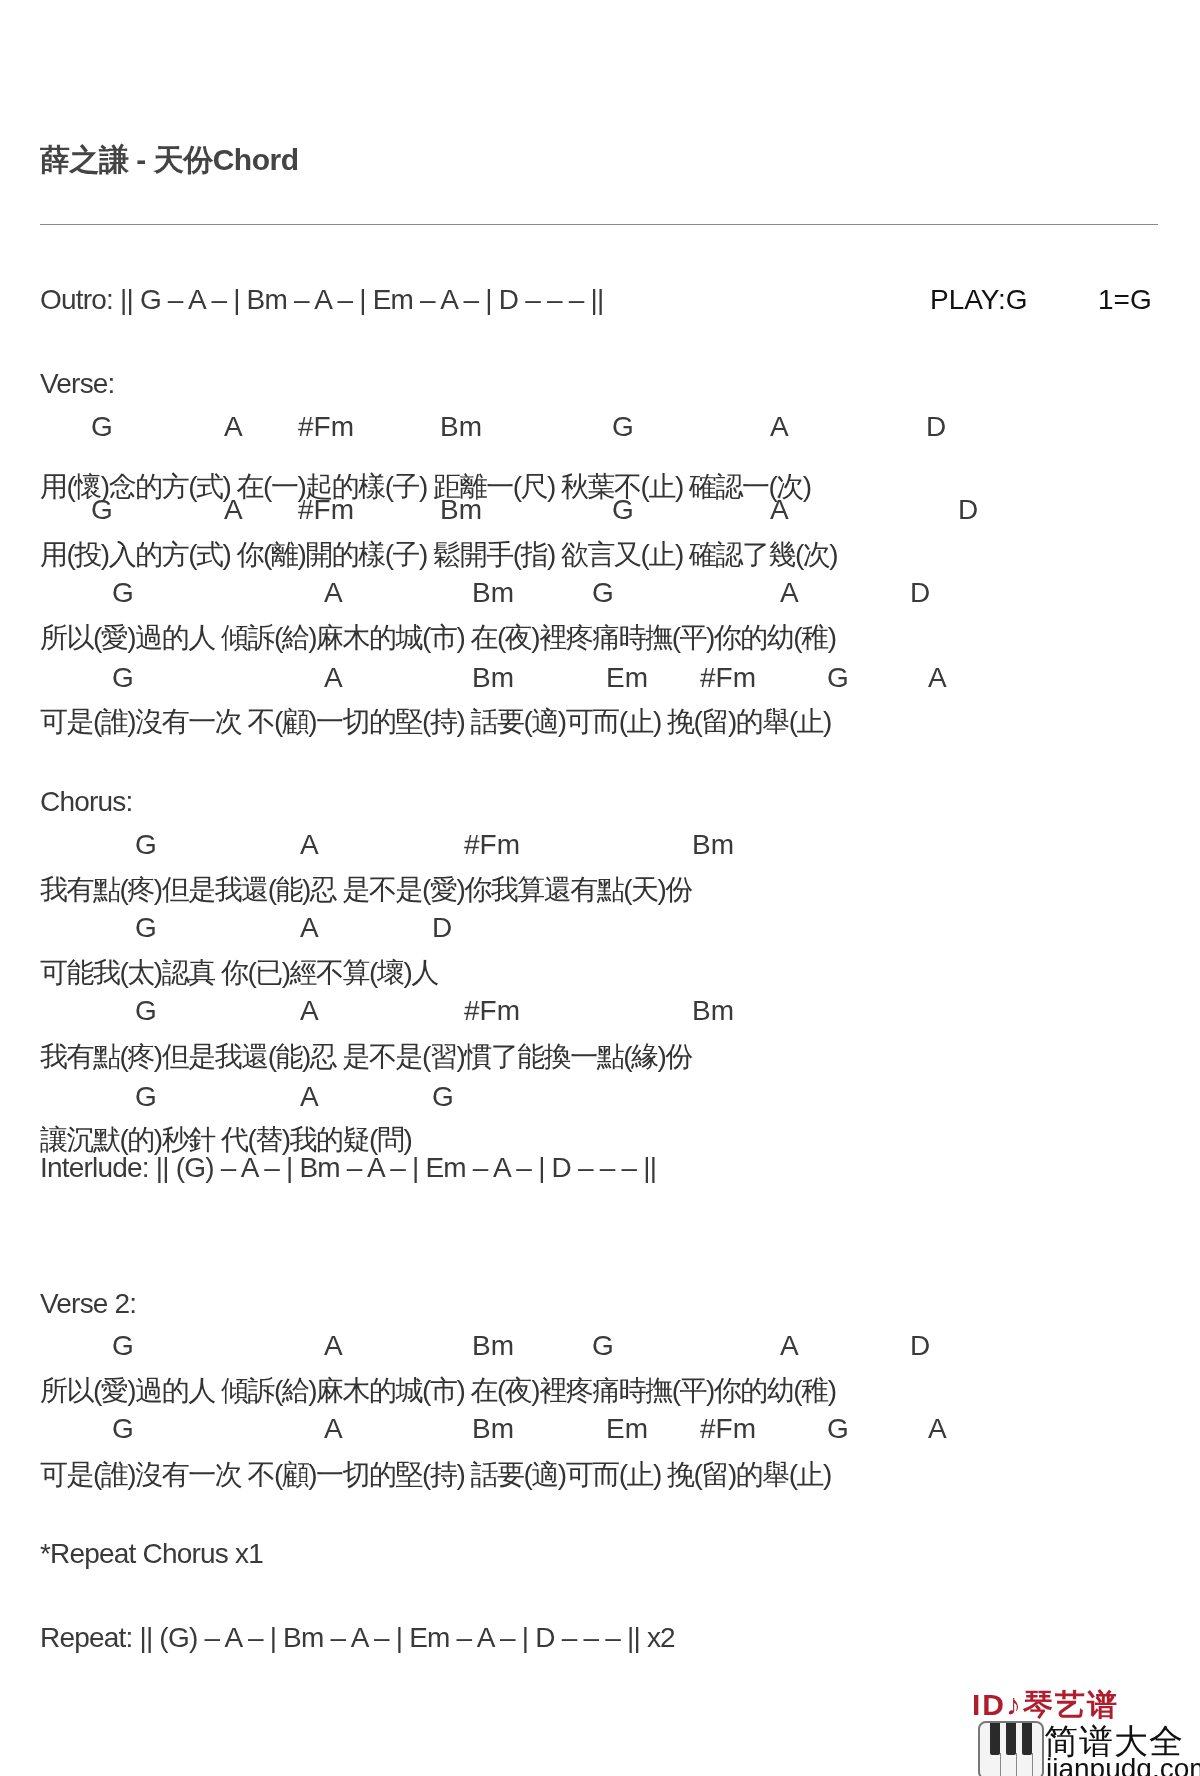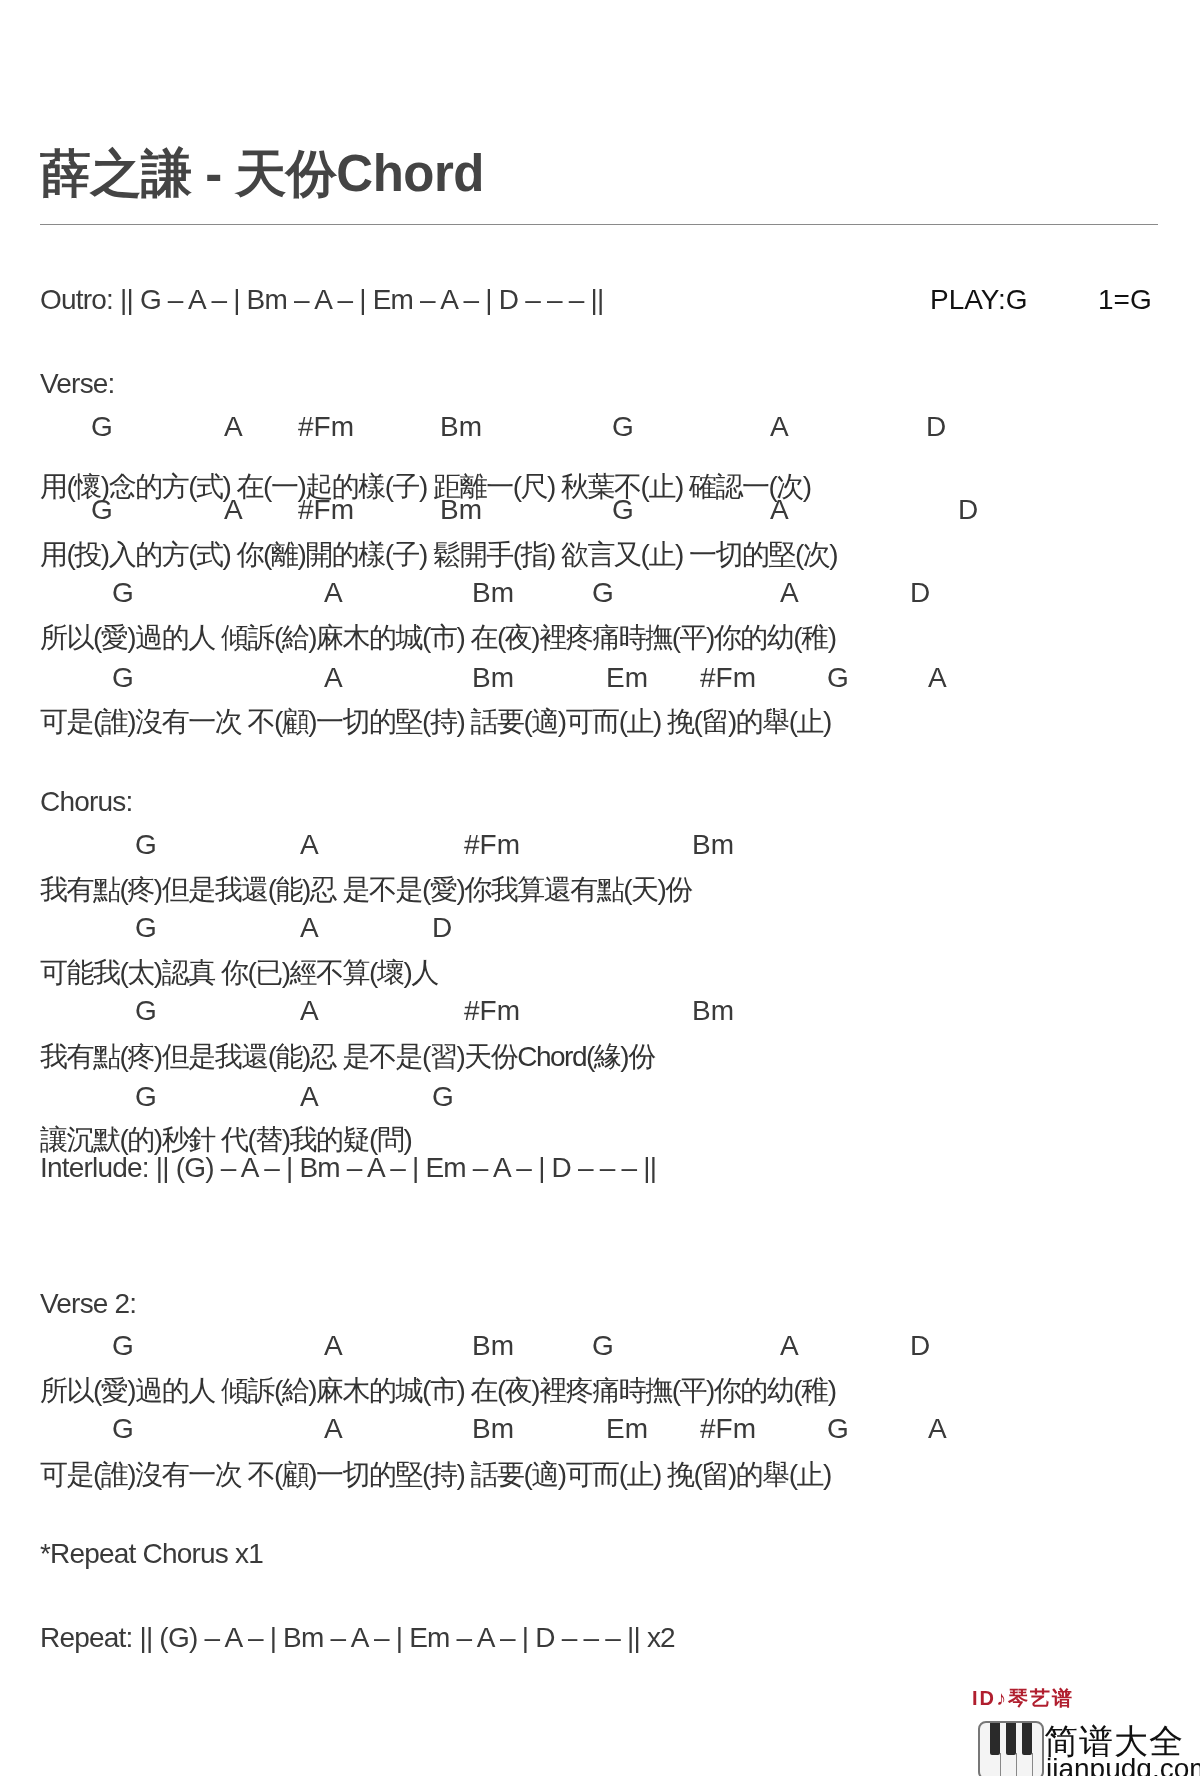--- a/index.html
+++ b/index.html
@@ -1,26 +1,26 @@
 <!DOCTYPE html>
 <html><head>
 <meta charset="utf-8">
 <style>
   html, body { margin:0; padding:0; background:#ffffff; }
   body { width:1200px; height:1776px; position:relative; overflow:hidden;
          font-family:"Liberation Sans", "DejaVu Sans", sans-serif; color:#333333; }
   .abs { position:absolute; white-space:nowrap; }
-  .title { left:40px; top:140px; font-size:51px; font-weight:bold; color:#444444; letter-spacing:-0.5px; }
+  .title { left:40px; top:140px; font-size:30px; font-weight:bold; color:#444444; letter-spacing:-0.5px; }
   .rule { left:40px; top:224px; width:1118px; height:1px; background:#8a8a8a; }
   .line { font-size:28px; color:#3a3a3a; letter-spacing:-0.8px; }
   .play { font-size:28px; font-weight:500; color:#111111; }
   .chord { font-size:28px; color:#3a3a3a; }
   .lyric { font-size:28px; color:#333333; letter-spacing:-1.5px; }
   .logo { left:968px; top:1685px; width:232px; height:91px; }
-  .logo-red { position:absolute; left:4px; top:0px; font-size:20px; font-weight:bold; color:#b01e2e; letter-spacing:2px; }
+  .logo-red { position:absolute; left:4px; top:0px; font-size:30px; font-weight:bold; color:#b01e2e; letter-spacing:2px; }
   .piano { position:absolute; left:10px; top:36px; width:62px; height:55px; border:2px solid #777; border-radius:8px; background:#f4f4f4; overflow:hidden; }
   .key { position:absolute; top:0; width:10px; height:32px; background:#2a2a2a; border-radius:0 0 2px 2px; }
   .kline { position:absolute; top:30px; width:1px; height:25px; background:#888; }
   .logo-cn { position:absolute; left:76px; top:34px; font-size:34px; color:#111; letter-spacing:1px; }
   .logo-url { position:absolute; left:78px; top:68px; font-size:28px; color:#111; }
 </style>
 </head>
 <body>
 
 <div class="abs title">薛之謙 - 天份Chord</div>
@@ -40,21 +40,21 @@
     <div class="abs chord" style="left: 770px; top: 411px;">A</div>
     <div class="abs chord" style="left: 926px; top: 411px;">D</div>
     <div class="abs lyric" style="left: 40px; top: 468px;">用(懷)念的方(式)   在(一)起的樣(子)   距離一(尺)   秋葉不(止)   確認一(次)</div>
     <div class="abs chord" style="left: 91px; top: 494px;">G</div>
     <div class="abs chord" style="left: 224px; top: 494px;">A</div>
     <div class="abs chord" style="left: 298px; top: 494px;">#Fm</div>
     <div class="abs chord" style="left: 440px; top: 494px;">Bm</div>
     <div class="abs chord" style="left: 612px; top: 494px;">G</div>
     <div class="abs chord" style="left: 770px; top: 494px;">A</div>
     <div class="abs chord" style="left: 958px; top: 494px;">D</div>
-    <div class="abs lyric" style="left: 40px; top: 536px;">用(投)入的方(式)   你(離)開的樣(子)   鬆開手(指)   欲言又(止)   一切的堅(次)</div>
+    <div class="abs lyric" style="left: 40px; top: 536px;">用(投)入的方(式)   你(離)開的樣(子)   鬆開手(指)   欲言又(止)   確認了幾(次)</div>
     <div class="abs chord" style="left: 112px; top: 577px;">G</div>
     <div class="abs chord" style="left: 324px; top: 577px;">A</div>
     <div class="abs chord" style="left: 472px; top: 577px;">Bm</div>
     <div class="abs chord" style="left: 592px; top: 577px;">G</div>
     <div class="abs chord" style="left: 780px; top: 577px;">A</div>
     <div class="abs chord" style="left: 910px; top: 577px;">D</div>
     <div class="abs lyric" style="left: 40px; top: 619px;">所以(愛)過的人   傾訴(給)麻木的城(市)   在(夜)裡疼痛時撫(平)你的幼(稚)</div>
     <div class="abs chord" style="left: 112px; top: 662px;">G</div>
     <div class="abs chord" style="left: 324px; top: 662px;">A</div>
     <div class="abs chord" style="left: 472px; top: 662px;">Bm</div>
@@ -73,21 +73,21 @@
     <div class="abs chord" style="left: 692px; top: 829px;">Bm</div>
     <div class="abs lyric" style="left: 40px; top: 871px; text-align: right;">我有點(疼)但是我還(能)忍   是不是(愛)你我算還有點(天)份</div>
     <div class="abs chord" style="left: 135px; top: 912px;">G</div>
     <div class="abs chord" style="left: 300px; top: 912px;">A</div>
     <div class="abs chord" style="left: 432px; top: 912px;">D</div>
     <div class="abs lyric" style="left: 40px; top: 954px;">可能我(太)認真   你(已)經不算(壞)人</div>
     <div class="abs chord" style="left: 135px; top: 995px;">G</div>
     <div class="abs chord" style="left: 300px; top: 995px;">A</div>
     <div class="abs chord" style="left: 464px; top: 995px;">#Fm</div>
     <div class="abs chord" style="left: 692px; top: 995px;">Bm</div>
-    <div class="abs lyric" style="left: 40px; top: 1038px;">我有點(疼)但是我還(能)忍   是不是(習)天份Chord(緣)份</div>
+    <div class="abs lyric" style="left: 40px; top: 1038px;">我有點(疼)但是我還(能)忍   是不是(習)慣了能換一點(緣)份</div>
     <div class="abs chord" style="left: 135px; top: 1081px;">G</div>
     <div class="abs chord" style="left: 300px; top: 1081px;">A</div>
     <div class="abs chord" style="left: 432px; top: 1081px;">G</div>
     <div class="abs lyric" style="left: 40px; top: 1121px;">讓沉默(的)秒針   代(替)我的疑(問)</div>
   </div>
 
 <div class="abs line" style="left:40px; top:1152px;">Interlude: || (G) – A – | Bm – A – | Em – A – | D – – – ||</div>
 
 <div class="abs line" style="left:40px; top:1288px;">Verse 2:</div>
 <div id="verse2-block">

